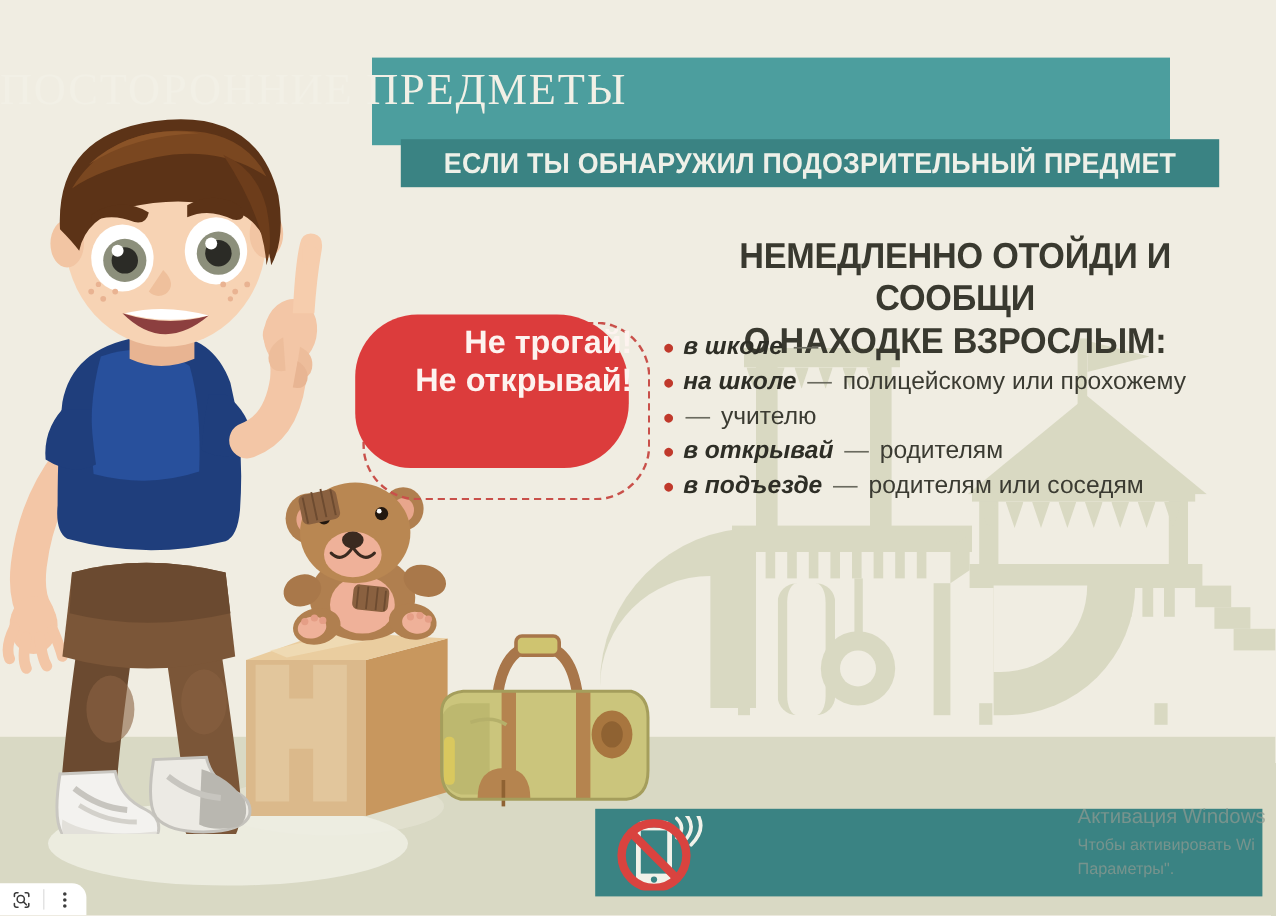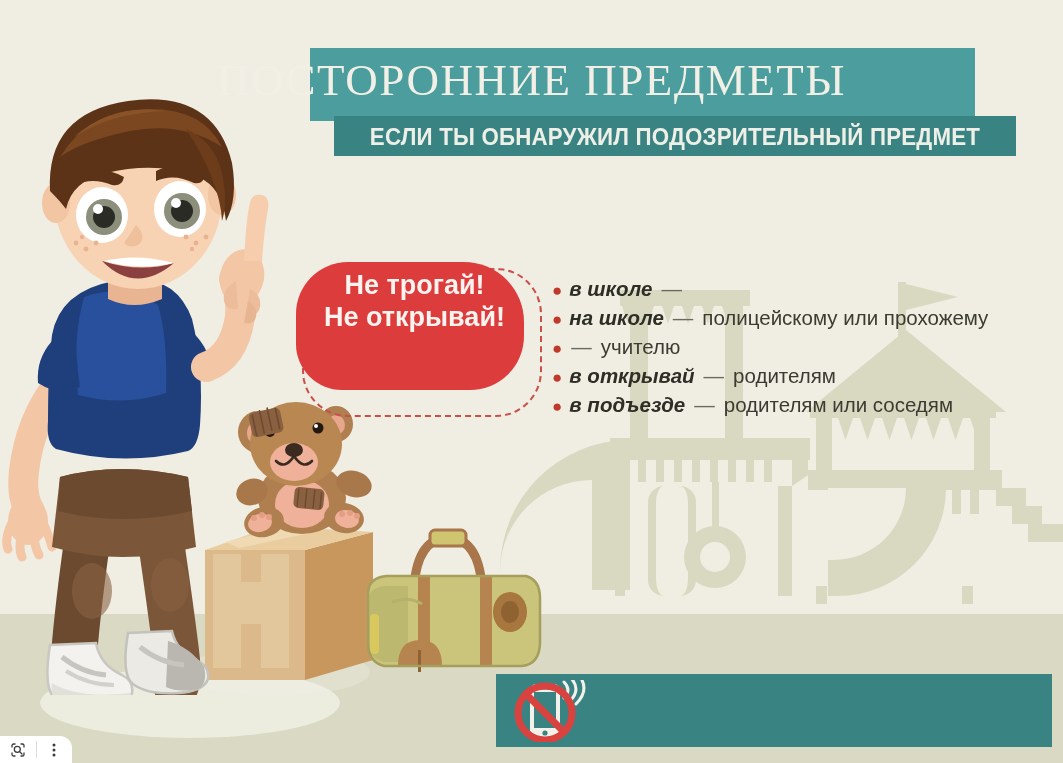--- a/index.html
+++ b/index.html
@@ -30,22 +30,22 @@
   .bg-play{position:absolute;left:560px;top:290px;width:503px;height:330px;}
   .sil{position:absolute;background:#d9d9c2;}
 
   
   .title-bar{
     position:absolute;left:310px;top:48px;width:665px;height:73px;
     background:#4c9e9e;
   }
   .title-txt{
     position:absolute;left:0;right:0;top:6px;
-    text-align:center;color:#f2f0e6;
-    font-size:45px;letter-spacing:1.5px;font-weight:400;
+    text-align:left;color:#f2f0e6;
+    font-size:37px;letter-spacing:1.5px;font-weight:400;
     font-family:"Liberation Serif", serif;
     white-space:nowrap;
   }
   .sub-bar{
     position:absolute;left:334px;top:116px;width:682px;height:40px;
     background:#3a8383;
   }
   .sub-txt{
     position:absolute;left:0;right:0;top:7px;text-align:center;
     color:#eef0e8;font-size:24px;font-weight:700;letter-spacing:.2px;
@@ -81,21 +81,21 @@
   }
   .bubble{
     position:absolute;left:296px;top:262px;width:228px;height:128px;
     background:#dc3c3c;border-radius:52px 60px 54px 46px;
   }
   .bubble-txt{
     position:absolute;left:302px;top:270px;width:225px;
     color:#fdf3ef;font-size:27px;font-weight:700;line-height:1.18;
     text-align:center;
   }
-  .bubble-txt span{display:block;white-space:nowrap;}
+  .bubble-txt span{display:block;white-space:nowrap;text-align:right;}
 
   
   .banner{
     position:absolute;left:496px;top:674px;width:556px;height:73px;
     background:#3a8383;
   }
   .banner-txt{
     position:absolute;left:610px;top:682px;width:440px;
     color:#f1f2ea;font-size:21px;font-weight:700;line-height:1.28;
   }
@@ -209,20 +209,24 @@
   <div class="ground"></div>
   <div class="ground-shadow2"></div>
   <div class="ground-shadow"></div>
 
   <div class="title-bar"></div>
   <div class="title-txt" style="top:54px;">ПОСТОРОННИЕ ПРЕДМЕТЫ</div>
 
   <div class="sub-bar"></div>
   <div class="sub-txt" style="top:123px;left:334px;width:682px;">ЕСЛИ ТЫ ОБНАРУЖИЛ ПОДОЗРИТЕЛЬНЫЙ ПРЕДМЕТ</div>
 
+  <div class="heading">
+    <span>НЕМЕДЛЕННО ОТОЙДИ И СООБЩИ</span>
+    <span>О НАХОДКЕ ВЗРОСЛЫМ:</span>
+  </div>
 
   <div class="blist">
     <div class="bl-row">
       <span class="bl-dot">●</span>
       <span class="bl-key">в школе</span>
       <span class="bl-dash">—</span>
     </div>
     <div class="bl-row">
       <span class="bl-dot">●</span>
       <span class="bl-key">на школе</span>
@@ -425,20 +429,25 @@
       <rect x="32" y="7" width="10" height="2.6" rx="1.3" fill="#3a8383"></rect>
       <circle cx="37" cy="53" r="2.6" fill="#3a8383"></circle>
       <path d="M56 18 q8 -8 0 -16" stroke="#f2f2ea" stroke-width="3" fill="none" stroke-linecap="round"></path>
       <path d="M62 21 q12 -12 0 -24" stroke="#f2f2ea" stroke-width="3" fill="none" stroke-linecap="round"></path>
       <path d="M68 24 q16 -16 0 -32" stroke="#f2f2ea" stroke-width="3" fill="none" stroke-linecap="round"></path>
       <circle cx="37" cy="33" r="27" fill="none" stroke="#d9433f" stroke-width="7"></circle>
       <line x1="18" y1="14" x2="56" y2="52" stroke="#d9433f" stroke-width="7" stroke-linecap="round"></line>
     </svg>
   </div>
 
+  <div class="wm">
+    <div>Активация Windows</div>
+    <div class="wm2">Чтобы активировать Wi</div>
+    <div class="wm3">Параметры".</div>
+  </div>
 
   <div class="chrome">
     <div class="chrome-btn">
       <svg width="18" height="18" viewBox="0 0 18 18">
         <path d="M3 6 V4.6 A1.6 1.6 0 0 1 4.6 3 H6" stroke="#3c3c3c" stroke-width="1.3" fill="none" stroke-linecap="round"></path>
         <path d="M12 3 H13.4 A1.6 1.6 0 0 1 15 4.6 V6" stroke="#3c3c3c" stroke-width="1.3" fill="none" stroke-linecap="round"></path>
         <path d="M15 12 V13.4 A1.6 1.6 0 0 1 13.4 15 H12" stroke="#3c3c3c" stroke-width="1.3" fill="none" stroke-linecap="round"></path>
         <path d="M6 15 H4.6 A1.6 1.6 0 0 1 3 13.4 V12" stroke="#3c3c3c" stroke-width="1.3" fill="none" stroke-linecap="round"></path>
         <circle cx="8.3" cy="8.3" r="3" stroke="#3c3c3c" stroke-width="1.3" fill="none"></circle>
         <line x1="10.6" y1="10.6" x2="13" y2="13" stroke="#3c3c3c" stroke-width="1.3" stroke-linecap="round"></line>

